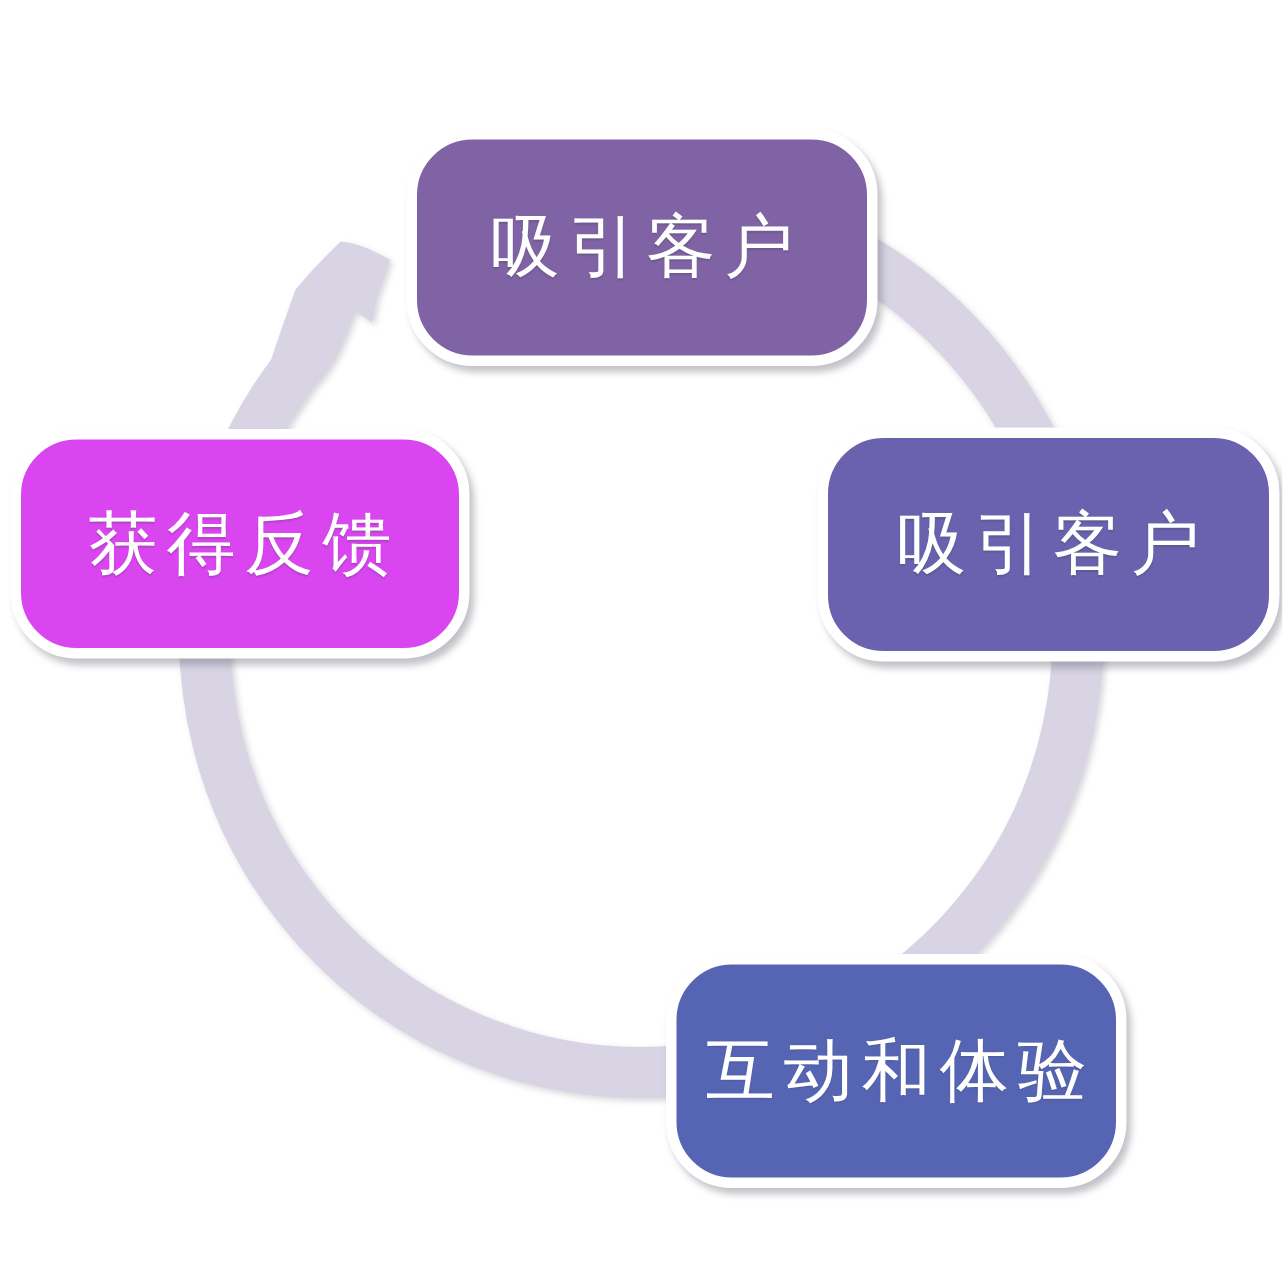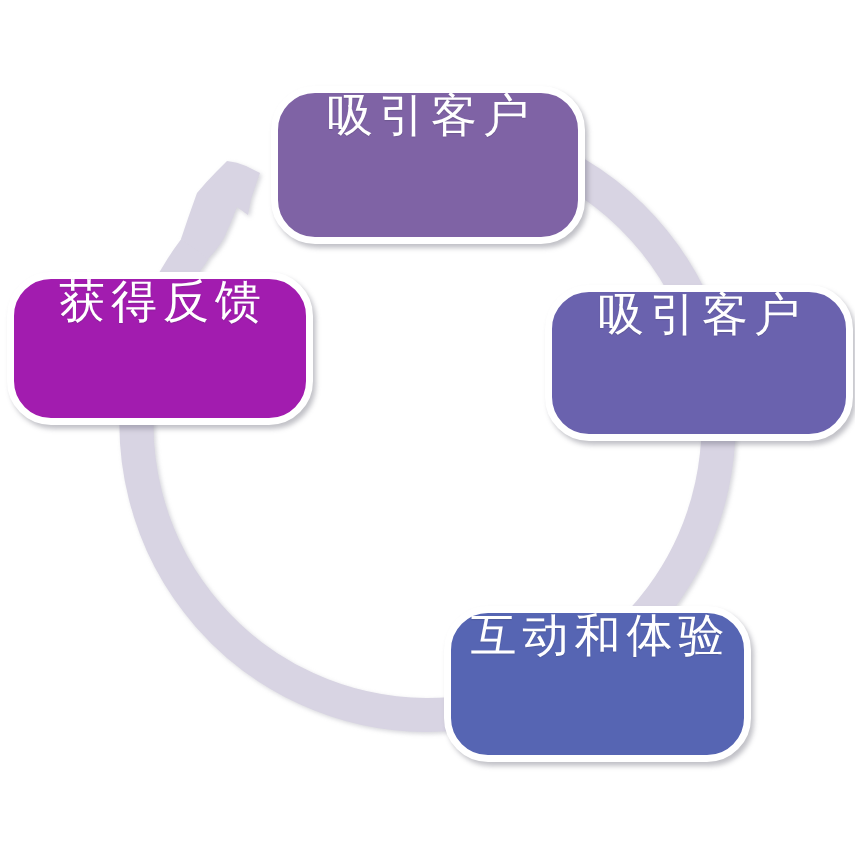--- a/index.html
+++ b/index.html
@@ -16,38 +16,39 @@
     left: 0; top: 0;
     width: 855px; height: 851px;
     filter: drop-shadow(2px 2px 2px rgba(120,120,135,0.30));
   }
   .node {
     position: absolute;
     box-sizing: border-box;
     border: 7px solid #ffffff;
     border-radius: 44px;
     display: flex;
+    align-items: center;
     justify-content: center;
     box-shadow: 3px 4px 5px rgba(100,100,115,0.40);
     color: #ffffff;
   }
   .node-label {
     font-size: 46px;
     letter-spacing: 6px;
     text-indent: 6px;
     white-space: nowrap;
     line-height: 1;
     text-shadow: 0 1px 1px rgba(60,60,80,0.25);
   }
   
   .node-attract  { left: 271px; top:  86px; width: 314px; height: 158px; background: #7f63a5; }
   .node-retain   { left: 545px; top: 285px; width: 308px; height: 156px; background: #6a62ae; }
-  .node-interact { left: 444px; top: 606px; width: 307px; height: 156px; background: #5665b3; }
+  .node-interact { left: 444px; top: 636px; width: 307px; height: 156px; background: #5665b3; }
   .node-reach    { left: 103px; top: 606px; width: 313px; height: 156px; background: #5286bf; }
-  .node-feedback { left:   7px; top: 272px; width: 306px; height: 153px; background: #a21caf; }
+  .node-feedback { left:   7px; top: 286px; width: 306px; height: 153px; background: #d946ef; }
 </style>
 </head>
 <body>
 
 <div class="canvas">
 
   <svg class="ring-svg" viewBox="0 0 855 851">
 
     <path d="M 427 133 A 291 291 0 1 1 195 249" fill="none" stroke="#d8d4e3" stroke-width="34" stroke-linecap="butt"></path>
 

